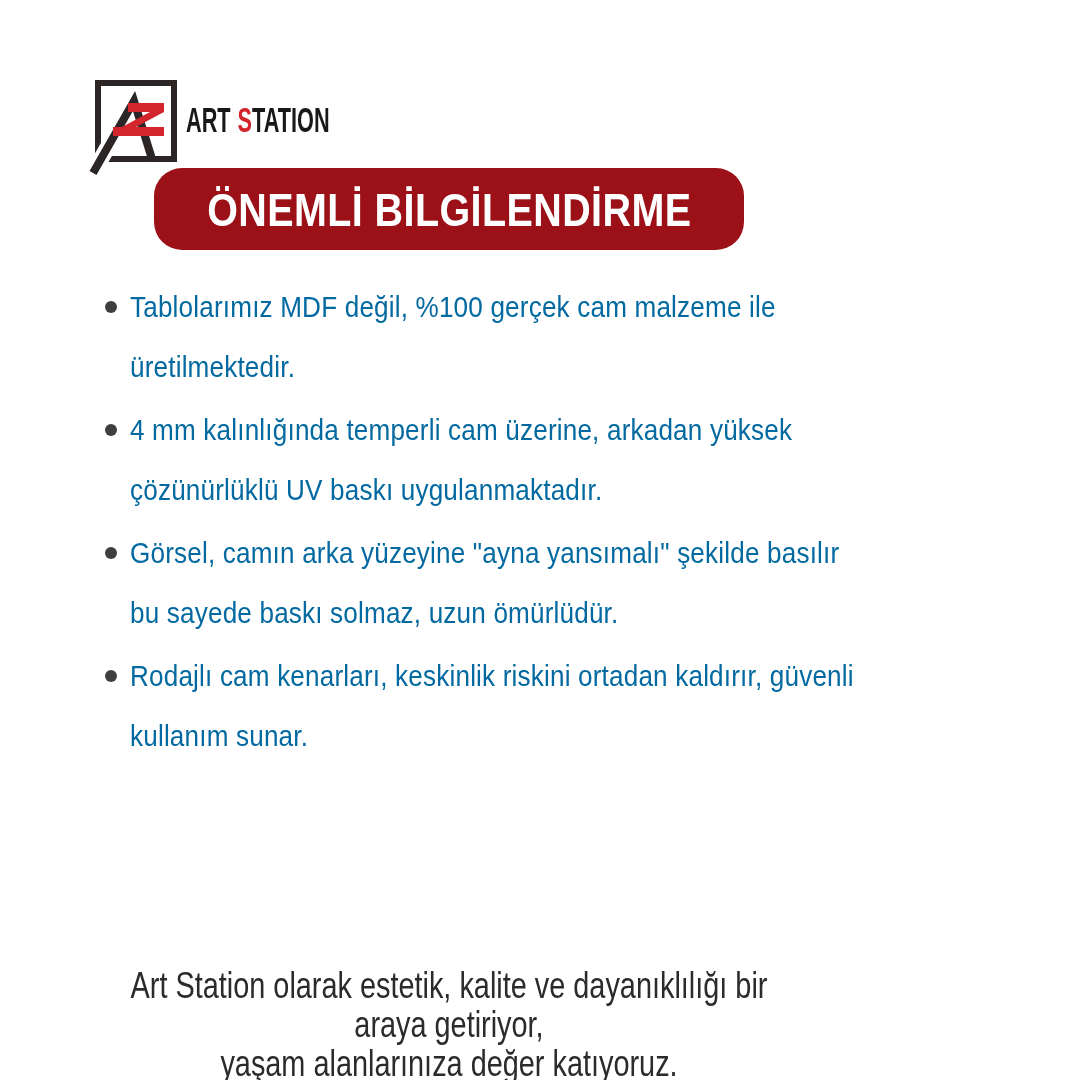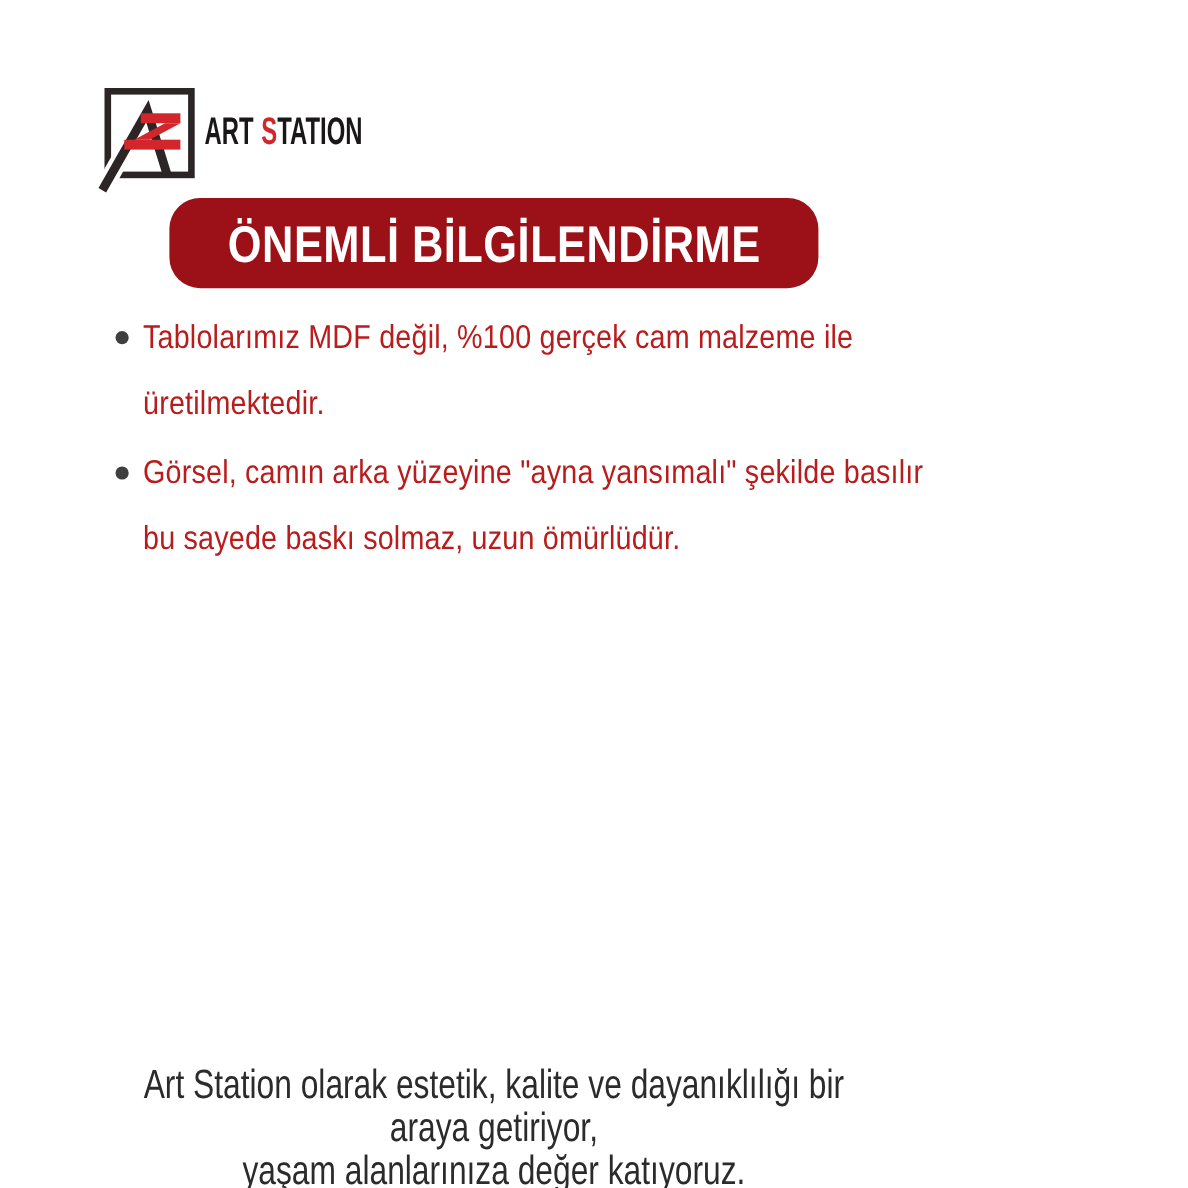--- a/index.html
+++ b/index.html
@@ -16,39 +16,39 @@
     position:absolute; left:186px; top:101px;
     font-size:35px; font-weight:bold; line-height:38px;
     letter-spacing:0px; color:#1a1718; white-space:nowrap;
     transform:scaleX(0.62); transform-origin:left top;
   }
   .wordmark .part { margin-right:0.32em; }
   .wordmark .accent { color:#d2262c; }
 
   
   .banner {
-    position:absolute; top:180px; left:50%; transform:translateX(-50%);
+    position:absolute; top:168px; left:50%; transform:translateX(-50%);
     width:590px; height:82px; border-radius:28px;
     background:#9b1117;
     display:flex; align-items:center; justify-content:center;
   }
   .banner-label {
     color:#ffffff; font-size:47px; font-weight:bold; white-space:nowrap;
     transform:scaleX(0.84); transform-origin:center center;
     letter-spacing:0.5px;
   }
 
   
   .info-list {
     position:absolute; left:105px; top:277px; width:960px;
     list-style:none;
   }
   .info-list li {
     position:relative; padding-left:25px; margin-bottom:3px;
-    font-size:30px; line-height:60px; color:#b91c1c;
+    font-size:30px; line-height:60px; color:#0369a1;
   }
   .info-list .dot {
     position:absolute; left:0; top:24px;
     width:12px; height:12px; border-radius:50%;
     background:#3f3f3f;
   }
   .info-list .itx {
     display:inline-block; white-space:pre-line;
     transform:scaleX(0.87); transform-origin:left top;
     letter-spacing:0.2px;
@@ -87,22 +87,32 @@
     <span class="banner-label">ÖNEMLİ BİLGİLENDİRME</span>
   </div>
 
   <ul class="info-list">
     <li>
       <span class="dot"></span>
       <span class="itx">Tablolarımız MDF değil, %100 gerçek cam malzeme ile üretilmektedir.</span>
     </li>
     <li>
       <span class="dot"></span>
+      <span class="itx">4 mm kalınlığında temperli cam üzerine, arkadan yüksek
+çözünürlüklü UV baskı uygulanmaktadır.</span>
+    </li>
+    <li>
+      <span class="dot"></span>
       <span class="itx">Görsel, camın arka yüzeyine "ayna yansımalı" şekilde basılır
 bu sayede baskı solmaz, uzun ömürlüdür.</span>
+    </li>
+    <li>
+      <span class="dot"></span>
+      <span class="itx">Rodajlı cam kenarları, keskinlik riskini ortadan kaldırır, güvenli
+kullanım sunar.</span>
     </li>
   </ul>
 
   <div class="footer">
     <span class="ftx">Art Station olarak estetik, kalite ve dayanıklılığı bir araya getiriyor,
 yaşam alanlarınıza değer katıyoruz.</span>
   </div>
 
 </div>
 

